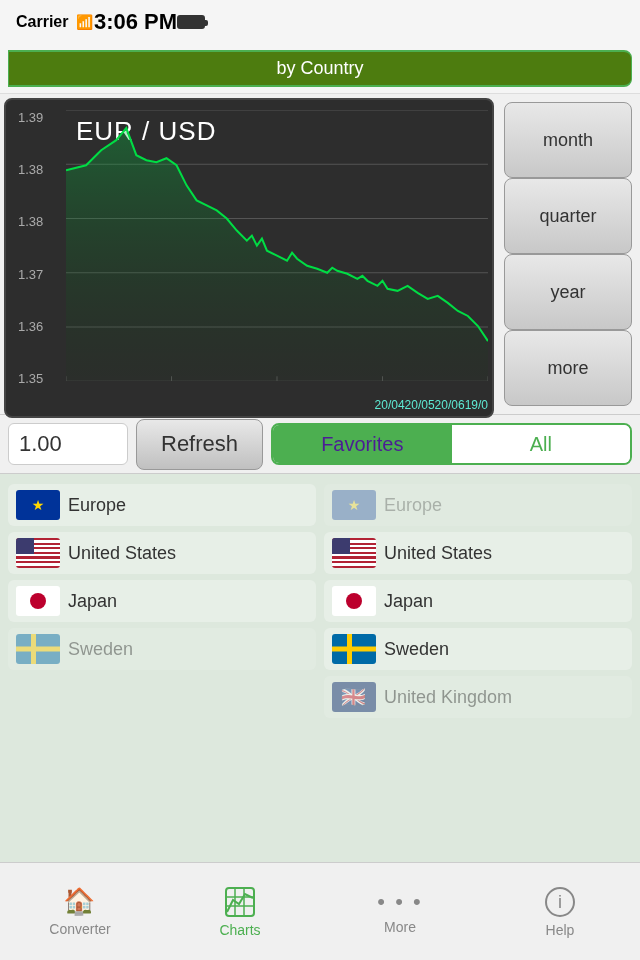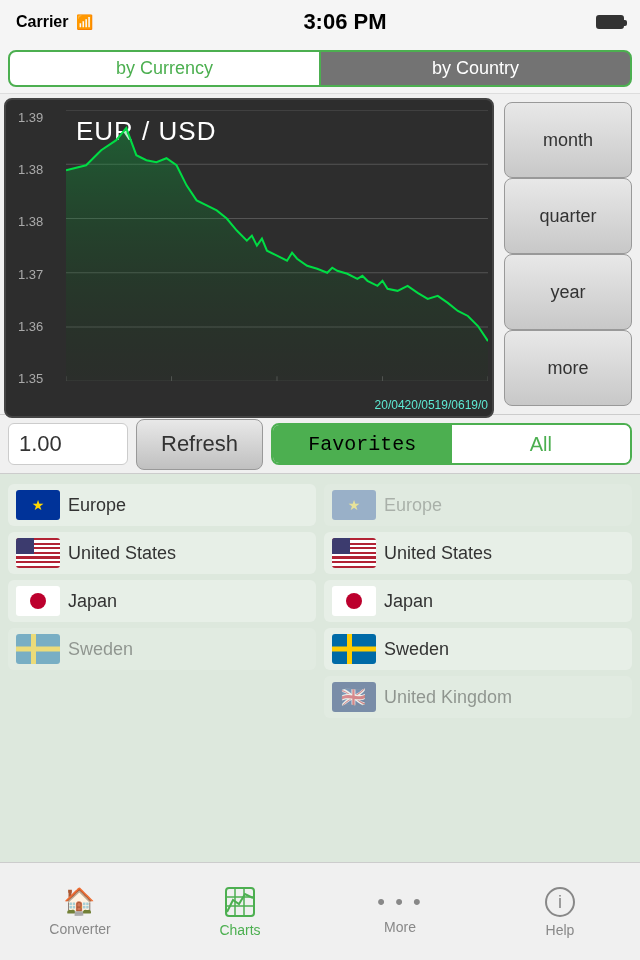--- a/index.html
+++ b/index.html
@@ -12,21 +12,21 @@
       overflow: hidden;
       position: relative;
     }
 
     
     .status-bar {
       height: 44px;
       background: #f5f5f5;
       display: flex;
       align-items: center;
-      justify-content: space-between;
+      justify-content: flex-start;
       padding: 0 16px;
       font-size: 16px;
       font-weight: 600;
     }
     .status-left { display: flex; align-items: center; gap: 8px; }
     .status-center { font-size: 22px; font-weight: 600; }
     .status-right { display: flex; align-items: center; gap: 6px; }
     .battery-icon {
       width: 28px; height: 14px;
       border: 2px solid #333;
@@ -62,21 +62,21 @@
       cursor: pointer;
       font-weight: 500;
     }
     .segment-btn:first-child {
       border-radius: 8px 0 0 8px;
       border-right: 1px solid #4caf50;
     }
     .segment-btn:last-child {
       border-radius: 0 8px 8px 0;
       border-left: 1px solid #4caf50;
-      background: #737373;
+      background: #4d7c0f;
       color: white;
     }
 
     
     .chart-section {
       display: flex;
       height: 320px;
       background: #f0f0f0;
     }
     .chart-container {
@@ -183,26 +183,25 @@
       flex: 1;
       height: 42px;
       border: 2px solid #4caf50;
       border-radius: 8px;
       display: flex;
       overflow: hidden;
     }
     .fav-btn {
       flex: 1;
       background: #4caf50;
-      color: #000000;
+      color: #4c1d95;
       font-size: 20px;
       font-weight: 500;
       border: none;
       cursor: pointer;
-      font-family: Liberation Mono, monospace;
     }
     .all-btn {
       flex: 1;
       background: white;
       color: #4caf50;
       font-size: 20px;
       font-weight: 500;
       border: none;
       cursor: pointer;
     }
@@ -379,21 +378,20 @@
   </div>
   <div class="status-center">3:06 PM</div>
   <div class="status-right">
     <div class="battery-icon"></div>
   </div>
 </div>
 
 <div class="main-content">
 
   <div class="segment-control">
-    <button class="segment-btn">by Currency</button>
     <button class="segment-btn">by Country</button>
   </div>
 
   <div class="chart-section">
     <div class="chart-container">
       <div class="chart-title">EUR / USD</div>
 
       <div class="y-axis">
         <span>1.39</span>
         <span>1.38</span>
@@ -438,21 +436,21 @@
           L120,75 L130,90 L140,95 L150,100 L160,108 L170,120 L180,130 L185,125
           L190,135 L195,128 L200,140 L210,145 L220,150 L225,142 L230,148 L240,155
           L250,158 L260,162 L265,157 L270,160 L280,163 L290,168 L295,165 L300,170
           L310,175 L315,170 L320,178 L330,180 L340,175 L350,182 L360,188 L370,185
           L380,192 L390,200 L400,205 L410,215 L420,230"></path>
       </svg>
 
       <div class="x-axis">
         <span>20/04</span>
         <span>20/05</span>
-        <span>19/06</span>
+        <span>20/06</span>
         <span>19/0</span>
       </div>
     </div>
 
     <div class="period-buttons">
       <button class="period-btn">month</button>
       <button class="period-btn">quarter</button>
       <button class="period-btn">year</button>
       <button class="period-btn">more</button>
     </div>

